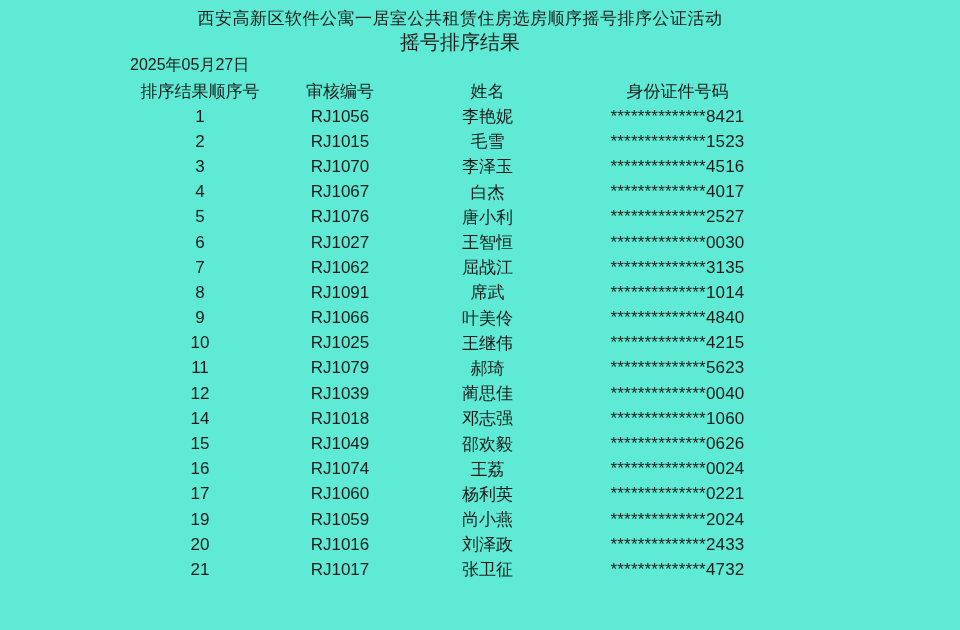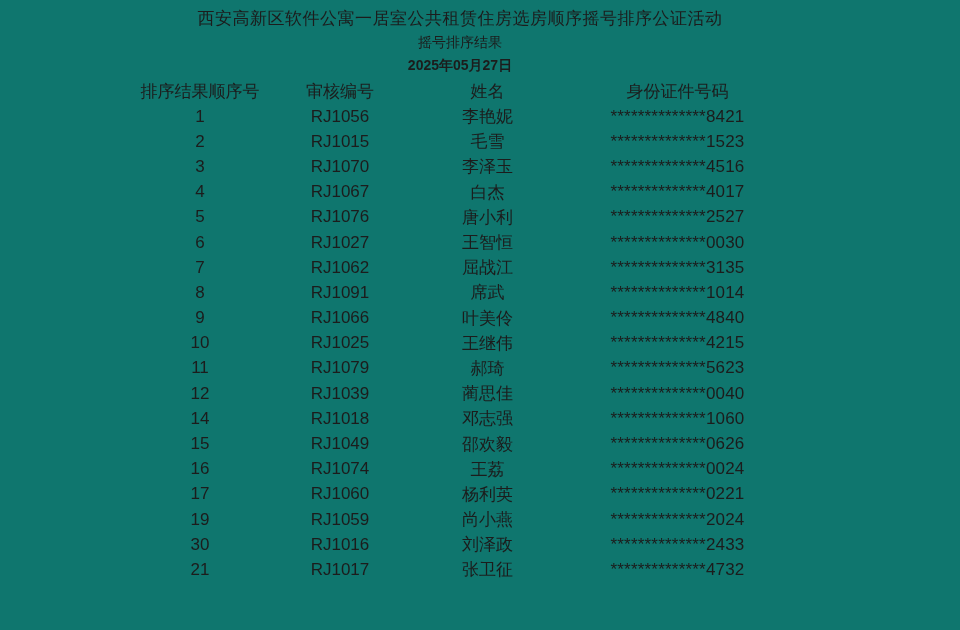--- a/index.html
+++ b/index.html
@@ -5,47 +5,47 @@
   html, body { margin: 0; padding: 0; }
   body {
     background: #ffffff;
     font-family: "Liberation Sans", "DejaVu Sans", sans-serif;
     color: #1c1c1c;
   }
   .page {
     position: relative;
     width: 960px;
     height: 630px;
-    background: #0f766e;
+    background: #5eead4;
     overflow: hidden;
   }
   .content {
     margin-left: 130px;
     width: 660px;
     padding-top: 7px;
   }
   .title {
     text-align: center;
     font-size: 17px;
     line-height: 24px;
     font-weight: 400;
     letter-spacing: 0.5px;
     white-space: nowrap;
   }
   .subtitle {
     text-align: center;
-    font-size: 14px;
+    font-size: 20px;
     line-height: 23px;
     font-weight: 400;
   }
   .date {
-    text-align: center;
-    font-size: 14px;
+    text-align: left;
+    font-size: 16px;
     line-height: 22px;
-    font-weight: 700;
+    font-weight: 400;
   }
   table {
     width: 100%;
     border-collapse: collapse;
     table-layout: fixed;
     margin-top: 2px;
   }
   col.c1 { width: 140px; }
   col.c2 { width: 140px; }
   col.c3 { width: 155px; }
@@ -183,21 +183,21 @@
             <td>杨利英</td>
             <td class="id">**************0221</td>
           </tr>
           <tr>
             <td>19</td>
             <td>RJ1059</td>
             <td>尚小燕</td>
             <td class="id">**************2024</td>
           </tr>
           <tr>
-            <td>30</td>
+            <td>20</td>
             <td>RJ1016</td>
             <td>刘泽政</td>
             <td class="id">**************2433</td>
           </tr>
           <tr>
             <td>21</td>
             <td>RJ1017</td>
             <td>张卫征</td>
             <td class="id">**************4732</td>
           </tr>

